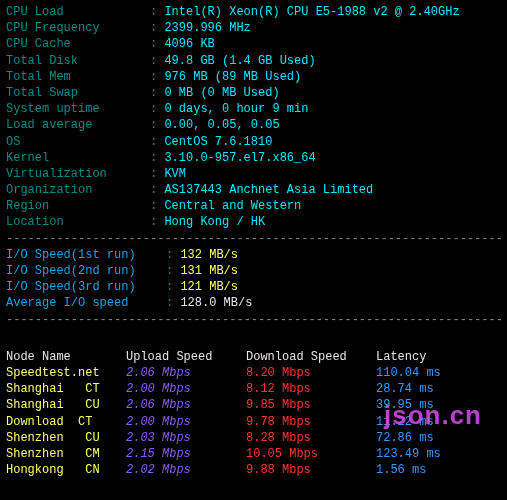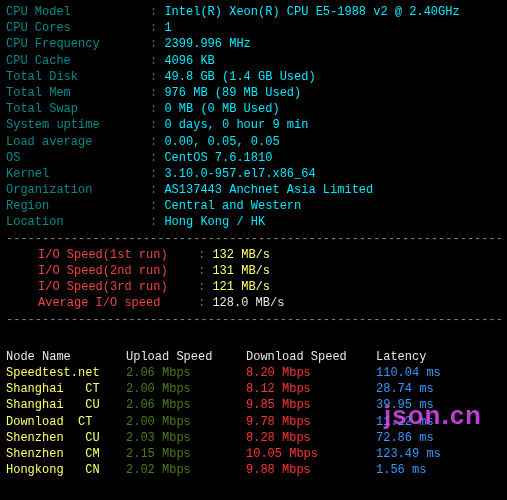--- a/index.html
+++ b/index.html
@@ -10,26 +10,26 @@
     line-height: 1.35;
     color: #ccc;
     padding: 4px 6px;
     width: 507px;
     height: 500px;
     overflow: hidden;
     position: relative;
   }
   .row { white-space: pre; }
   .label { color: #008b8b; display: inline-block; width: 144px; }
-  .label2 { color: #ef4444; display: inline-block; width: 160px; margin-left: 32px; }
+  .label2 { color: #0ea5e9; display: inline-block; width: 160px; }
   .colon { color: #008b8b; }
   .val-cyan { color: #00eaff; }
   .val-white { color: #e5e5e5; margin-top: 21px; }
   .val-yellow { color: #ffff66; }
-  .val-green { color: #4d7c0f; }
+  .val-green { color: #8b5cf6; font-style: italic; }
   .val-red { color: #ff3333; }
   .val-blue { color: #3399ff; }
   .divider { color: #888; white-space: pre; overflow: hidden; }
   .speed-table { white-space: pre; }
   .col-node { display: inline-block; width: 120px; }
   .col-upload { display: inline-block; width: 120px; }
   .col-download { display: inline-block; width: 130px; }
   .col-latency { display: inline-block; }
   .watermark {
     position: absolute;
@@ -40,31 +40,31 @@
     font-weight: bold;
     font-family: Arial, sans-serif;
     letter-spacing: 1px;
     opacity: 0.88;
   }
 </style>
 </head>
 <body>
 
 <div id="sysinfo-block">
-    <div class="row"><span class="label">CPU Model</span><span class="colon">: </span><span class="val-cyan">Intel(R) Xeon(R) CPU E5-1988 v2 @ 2.40GHz</span></div>
-    <div class="row"><span class="label">CPU Cores</span><span class="colon">: </span><span class="val-cyan">1</span></div>
+    <div class="row"><span class="label">CPU Load</span><span class="colon">: </span><span class="val-cyan">Intel(R) Xeon(R) CPU E5-1988 v2 @ 2.40GHz</span></div>
     <div class="row"><span class="label">CPU Frequency</span><span class="colon">: </span><span class="val-cyan">2399.996 MHz</span></div>
     <div class="row"><span class="label">CPU Cache</span><span class="colon">: </span><span class="val-cyan">4096 KB</span></div>
     <div class="row"><span class="label">Total Disk</span><span class="colon">: </span><span class="val-cyan">49.8 GB (1.4 GB Used)</span></div>
     <div class="row"><span class="label">Total Mem</span><span class="colon">: </span><span class="val-cyan">976 MB (89 MB Used)</span></div>
     <div class="row"><span class="label">Total Swap</span><span class="colon">: </span><span class="val-cyan">0 MB (0 MB Used)</span></div>
     <div class="row"><span class="label">System uptime</span><span class="colon">: </span><span class="val-cyan">0 days, 0 hour 9 min</span></div>
     <div class="row"><span class="label">Load average</span><span class="colon">: </span><span class="val-cyan">0.00, 0.05, 0.05</span></div>
     <div class="row"><span class="label">OS</span><span class="colon">: </span><span class="val-cyan">CentOS 7.6.1810</span></div>
     <div class="row"><span class="label">Kernel</span><span class="colon">: </span><span class="val-cyan">3.10.0-957.el7.x86_64</span></div>
+    <div class="row"><span class="label">Virtualization</span><span class="colon">: </span><span class="val-cyan">KVM</span></div>
     <div class="row"><span class="label">Organization</span><span class="colon">: </span><span class="val-cyan">AS137443 Anchnet Asia Limited</span></div>
     <div class="row"><span class="label">Region</span><span class="colon">: </span><span class="val-cyan">Central and Western</span></div>
     <div class="row"><span class="label">Location</span><span class="colon">: </span><span class="val-cyan">Hong Kong / HK</span></div>
   </div>
 <div class="divider">----------------------------------------------------------------------</div>
 <div id="io-block">
     <div class="row"><span class="label2">I/O Speed(1st run)</span><span class="colon">: </span><span class="val-yellow">132 MB/s</span></div>
     <div class="row"><span class="label2">I/O Speed(2nd run)</span><span class="colon">: </span><span class="val-yellow">131 MB/s</span></div>
     <div class="row"><span class="label2">I/O Speed(3rd run)</span><span class="colon">: </span><span class="val-yellow">121 MB/s</span></div>
     <div class="row"><span class="label2">Average I/O speed</span><span class="colon">: </span><span class="val-white">128.0 MB/s</span></div>

